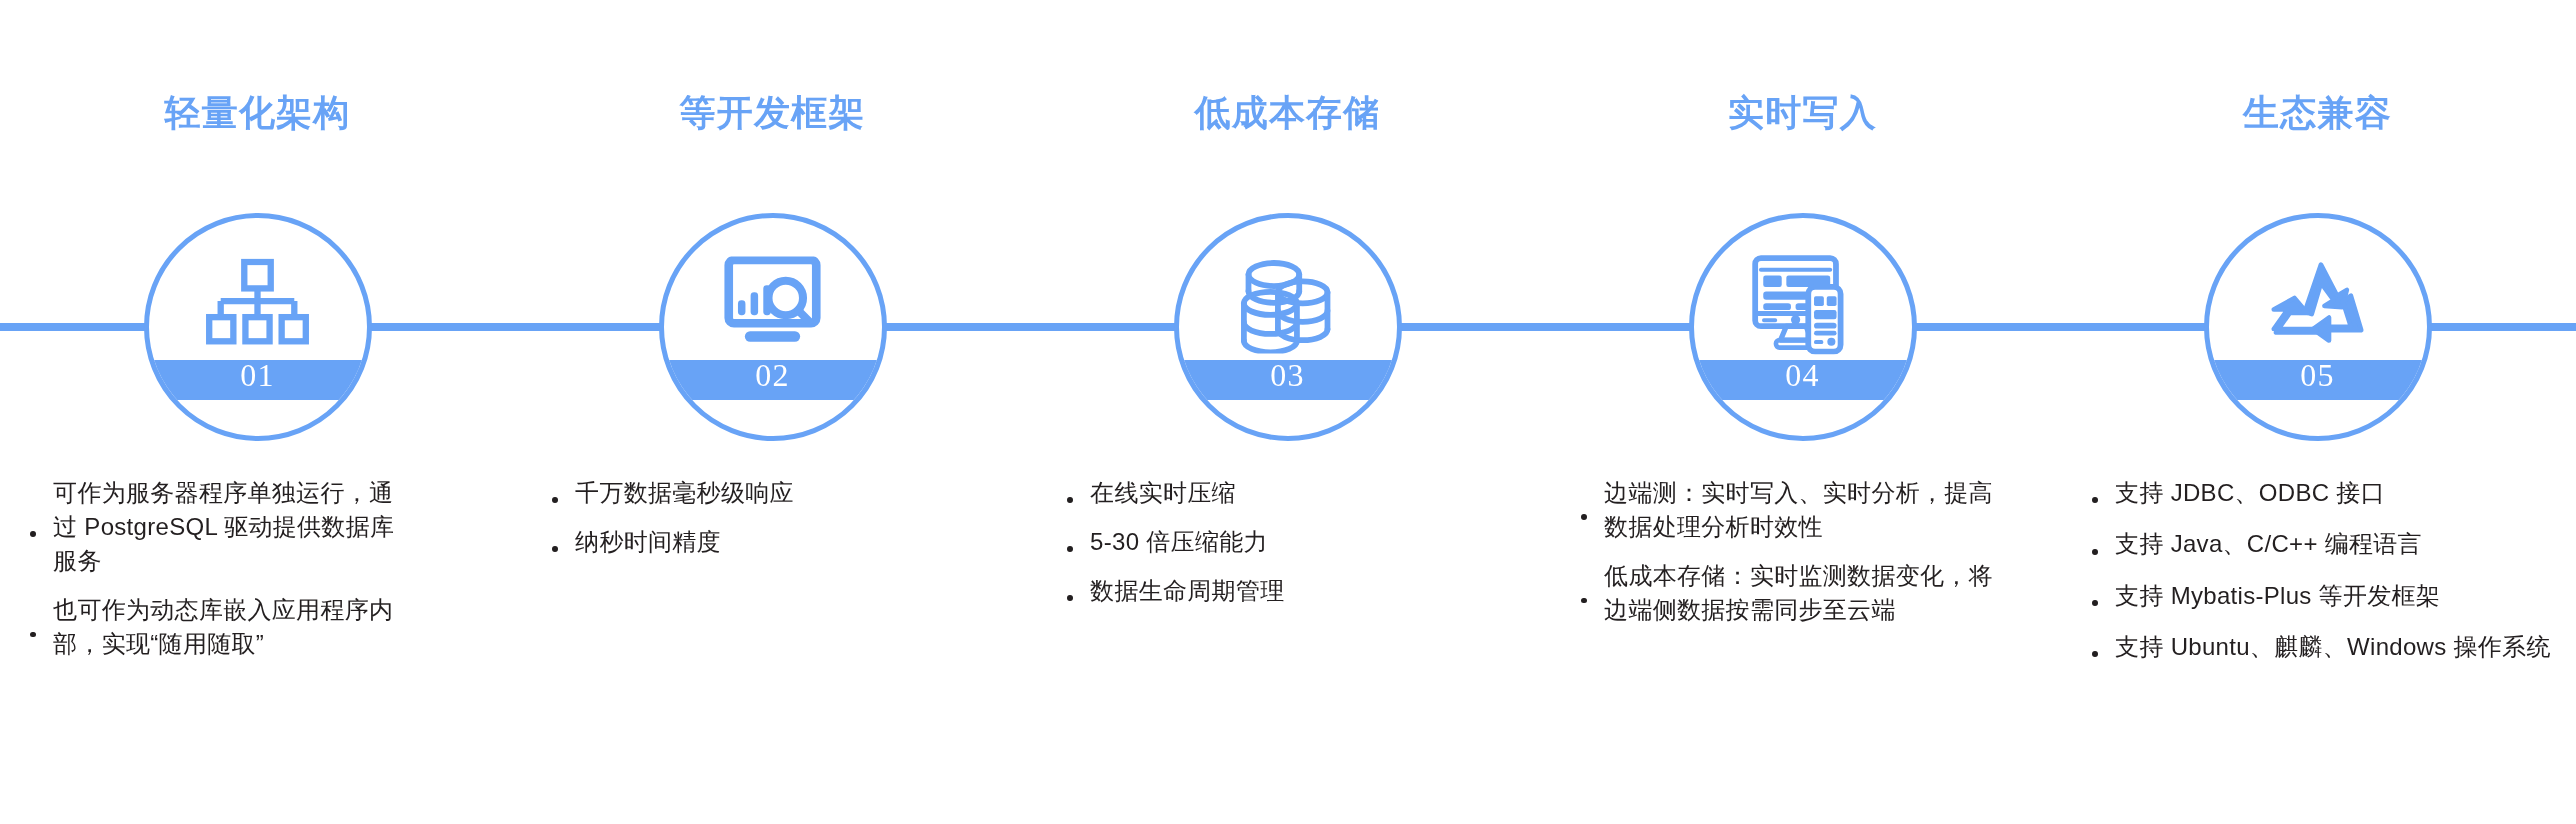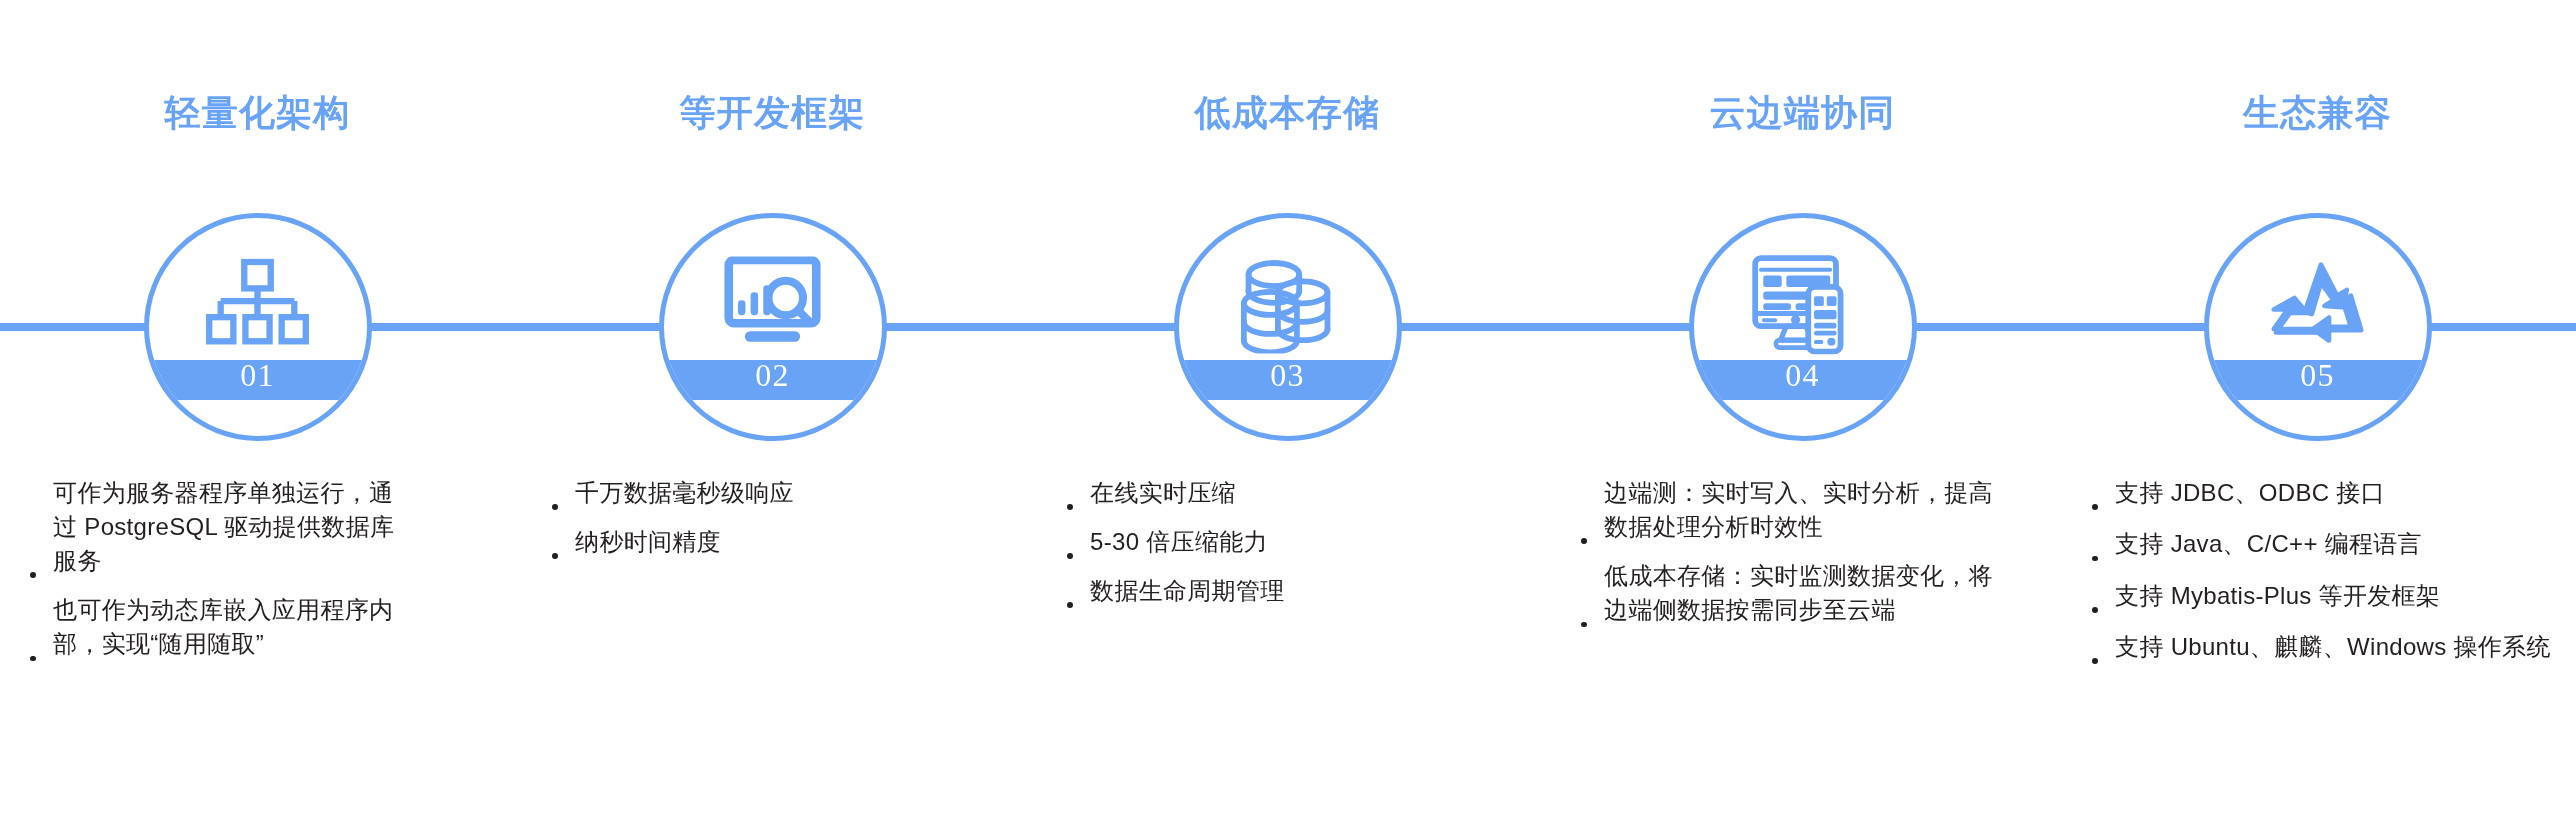--- a/index.html
+++ b/index.html
@@ -110,21 +110,21 @@
     position: absolute;
     top: 476px;
     left: 0;
     width: 515px;
     box-sizing: border-box;
     padding: 0 24px 0 32px;
   }
   .bullet {
     display: flex;
     flex-direction: row;
-    align-items: flex-end;
+    align-items: center;
     margin-bottom: 15px;
   }
   .bullet:last-child { margin-bottom: 0; }
   .bullet-dot {
     flex: 0 0 auto;
     width: 5.8px;
     height: 5.8px;
     border-radius: 50%;
     background: #231f20;
     margin-top: 14.4px;
@@ -251,21 +251,21 @@
         <span class="bullet-text">5-30 倍压缩能力</span>
       </div>
       <div class="bullet">
         <span class="bullet-dot"></span>
         <span class="bullet-text">数据生命周期管理</span>
       </div>
     </div>
   </div>
 
   <div class="col col-4">
-    <div class="heading">云边端协同</div>
+    <div class="heading">实时写入</div>
     <div class="node">
       <div class="node-icon">
         <svg width="104" height="101" viewBox="0 0 180 175" fill="none">
 
           <rect x="8" y="8" width="140" height="118" rx="10" stroke="#68A3F6" stroke-width="10"></rect>
           <path d="M18 28 H138" stroke="#68A3F6" stroke-width="7" stroke-linecap="round"></path>
           <rect x="22" y="38" width="32" height="20" rx="4" fill="#68A3F6"></rect>
           <rect x="62" y="38" width="76" height="20" rx="4" fill="#68A3F6"></rect>
           <rect x="22" y="66" width="116" height="14" rx="5" fill="#68A3F6"></rect>
           <rect x="22" y="86" width="48" height="12" rx="5" fill="#68A3F6"></rect>

